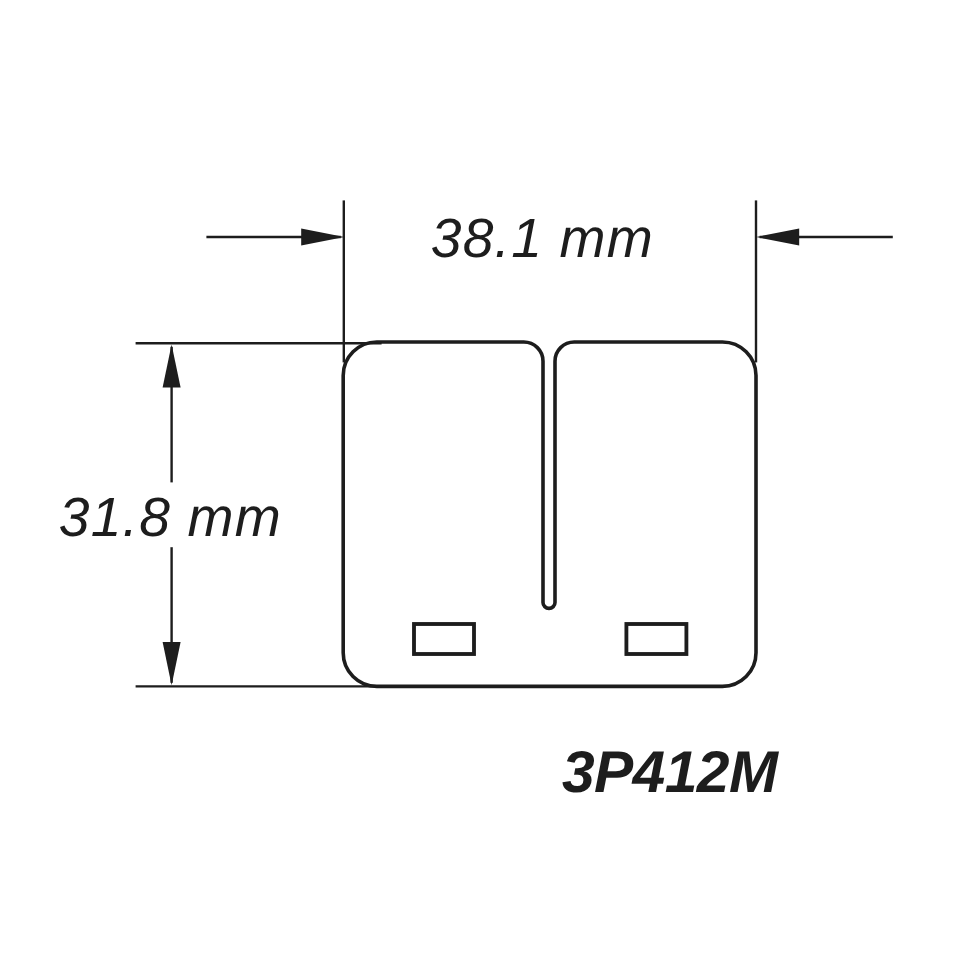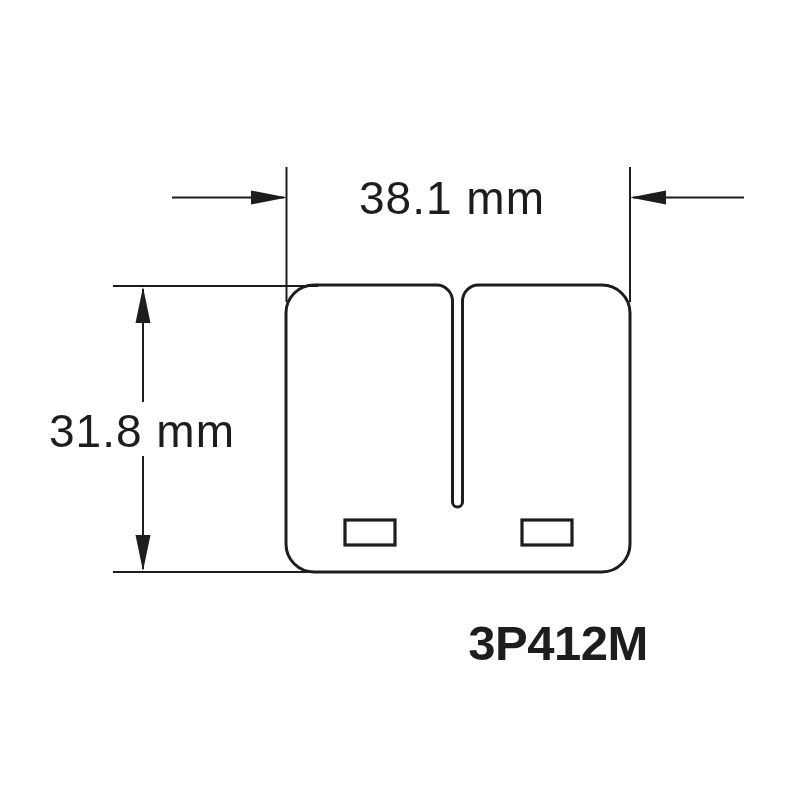--- a/index.html
+++ b/index.html
@@ -9,20 +9,21 @@
     width: 800px;
     height: 800px;
     font-family: "Liberation Sans", sans-serif;
   }
   .canvas {
     position: relative;
     width: 800px;
     height: 680px;
     background: #ffffff;
     overflow: hidden;
+    font-style: italic;
   }
   svg { display: block; }
   .outline {
     fill: #ffffff;
     stroke: #1d1d1d;
     stroke-width: 3;
     stroke-linejoin: round;
   }
   .hole-rect {
     fill: #ffffff;

